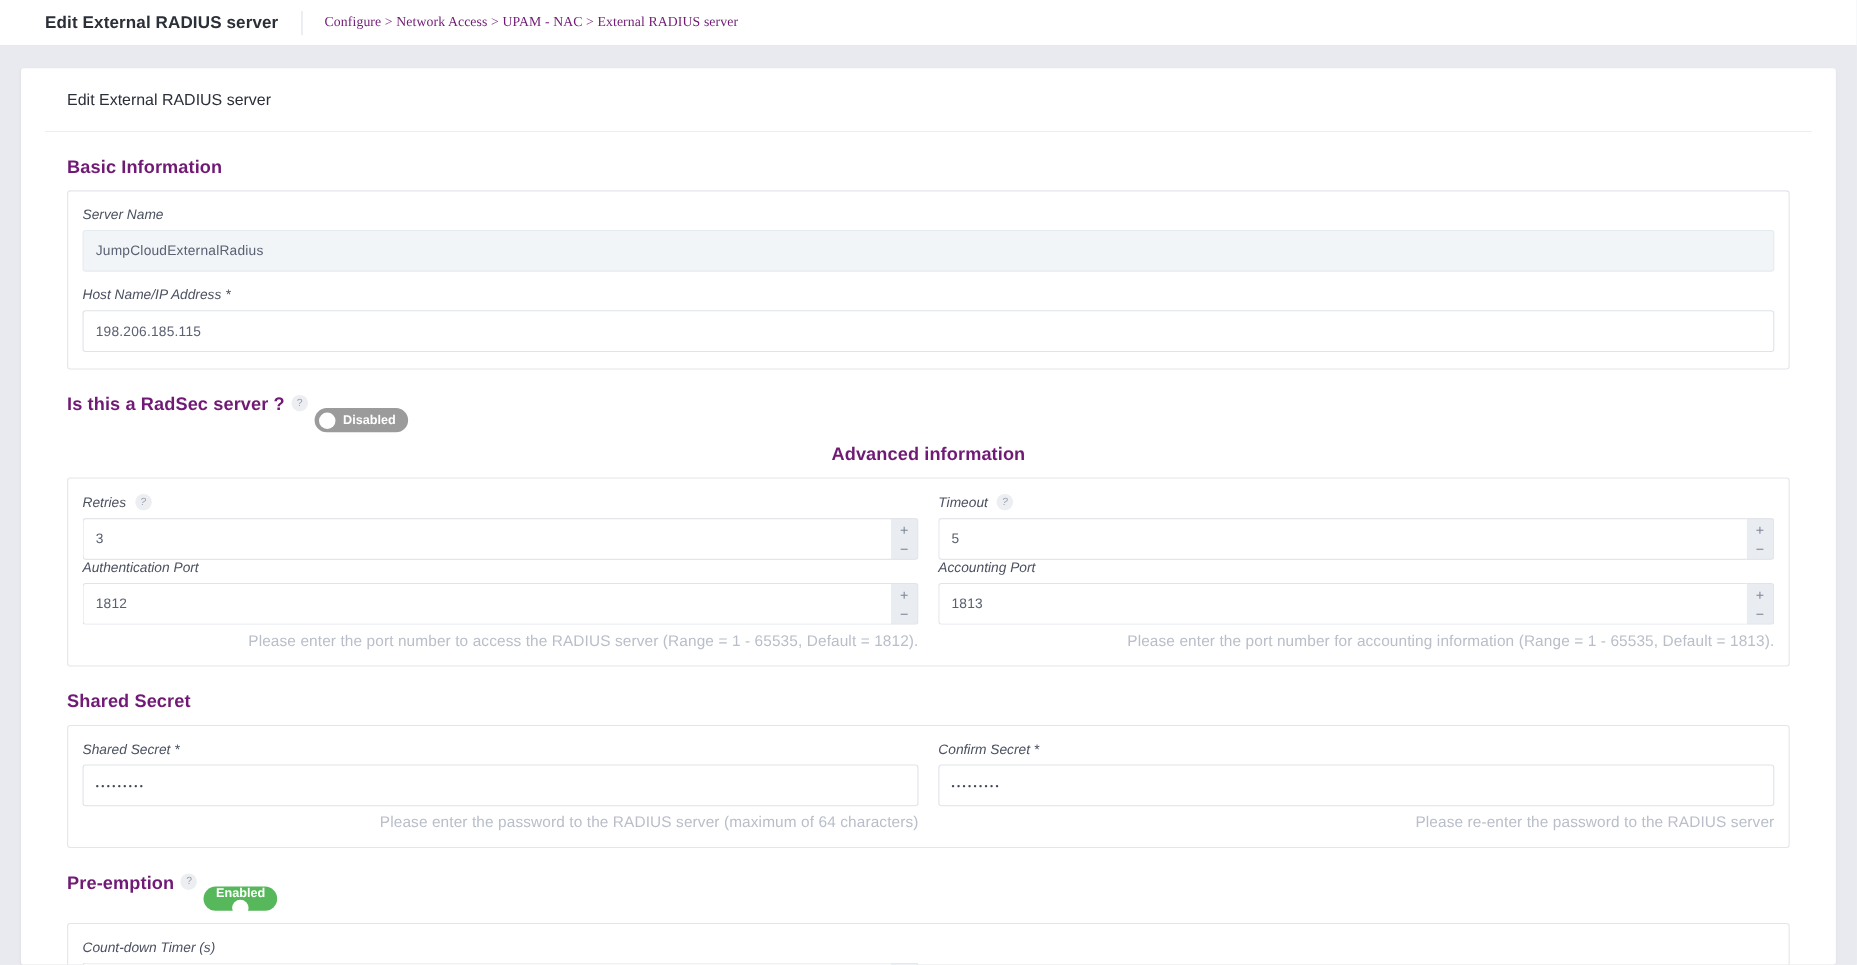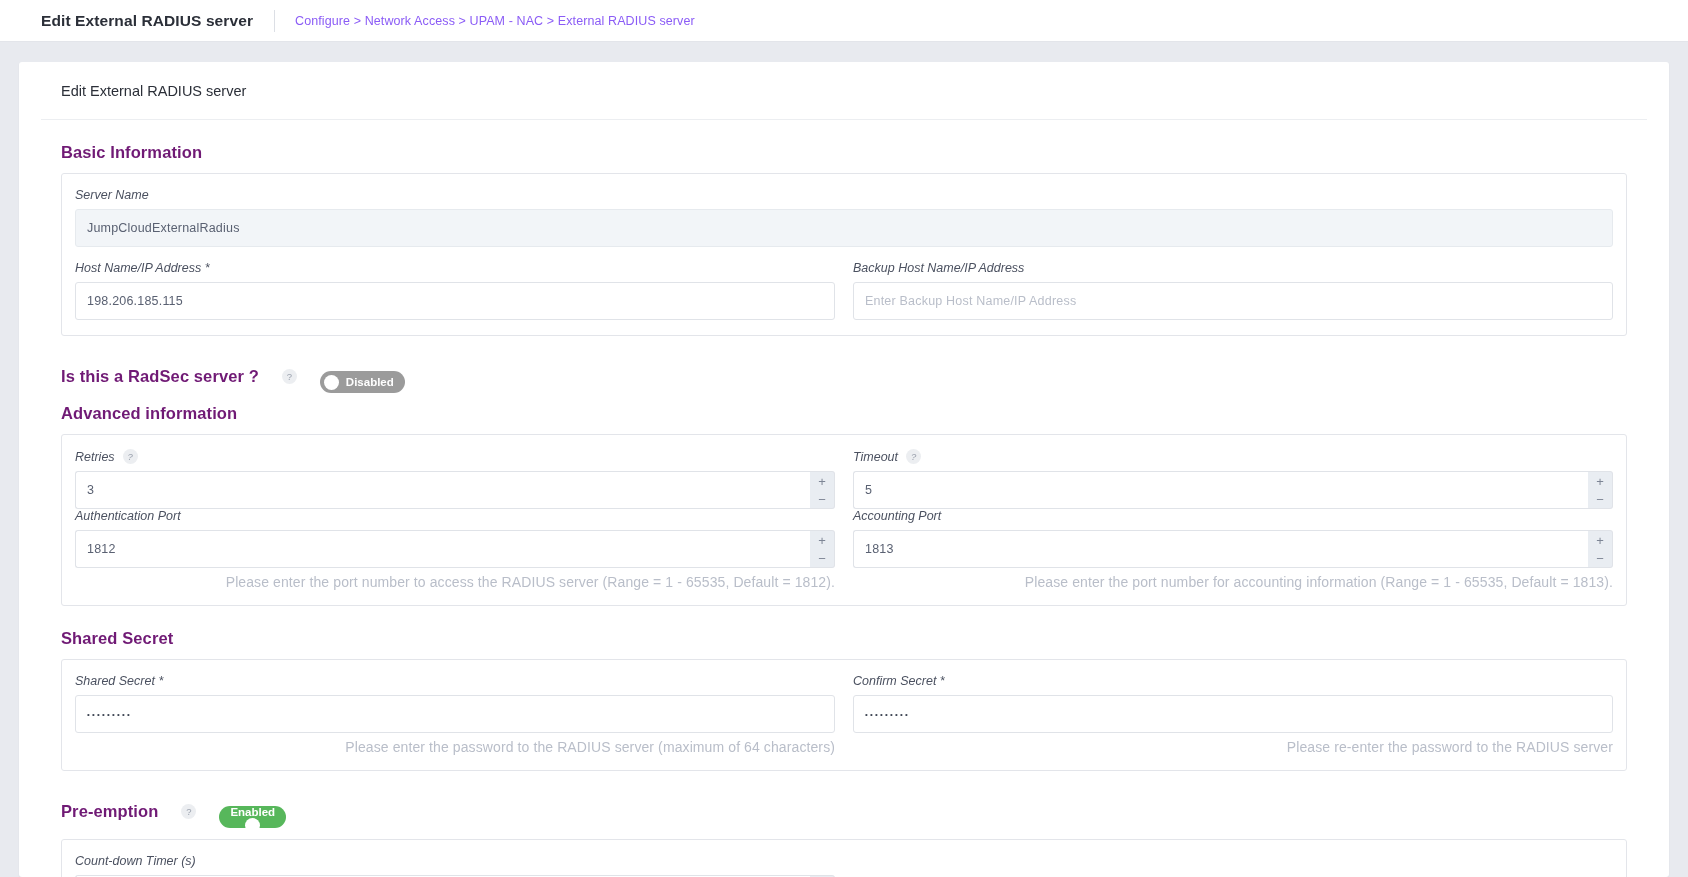--- a/index.html
+++ b/index.html
@@ -27,22 +27,23 @@
     letter-spacing: .1px;
   }
   .topbar-sep {
     width: 1px;
     height: 22px;
     background: #dcdfe5;
     margin: 0 20px 0 21px;
   }
   .breadcrumb {
     font-size: 12.5px;
-    color: #8b5cf6;
+    color: #701a75;
     letter-spacing: .1px;
+    font-family: Liberation Serif, serif;
   }
 
   
   .page {
     padding: 20px 19px 0 19px;
     height: 835px;
   }
   .card {
     background: #ffffff;
     border-radius: 3px;
@@ -63,23 +64,23 @@
   
   .section-title {
     color: #701a75;
     font-size: 16.5px;
     font-weight: bold;
     margin: 23px 0 11px 0;
     letter-spacing: .1px;
   }
   .section-title-row {
     display: flex;
-    align-items: center;
+    align-items: flex-start;
     margin: 23px 0 11px 0;
-    gap: 23px;
+    gap: 6px;
   }
   .section-title-row .section-title { margin: 0; }
 
   
   .help {
     width: 15px; height: 15px;
     border-radius: 50%;
     background: #eceef1;
     color: #9aa1ad;
     font-size: 9.5px;
@@ -220,37 +221,33 @@
         <div class="field">
           <div class="flabel">Server Name</div>
           <div class="input readonly">JumpCloudExternalRadius</div>
         </div>
 
         <div class="row field">
           <div class="col">
             <div class="flabel">Host Name/IP Address *</div>
             <div class="input">198.206.185.115</div>
           </div>
-          <div class="col">
-            <div class="flabel">Backup Host Name/IP Address</div>
-            <div class="input placeholder">Enter Backup Host Name/IP Address</div>
-          </div>
         </div>
       </div>
 
       <div class="section-title-row">
         <div class="section-title">Is this a RadSec server ?</div>
         <span class="help">?</span>
         <span class="toggle off">
           <span class="knob"></span>
           <span class="tlabel">Disabled</span>
         </span>
       </div>
 
-      <div class="section-title" style="margin-top:6px;">Advanced information</div>
+      <div class="section-title" style="margin-top:6px;text-align:center;">Advanced information</div>
 
       <div class="panel">
         <div class="row">
           <div class="col">
             <div class="flabel">
               <span>Retries</span>
               <span class="help">?</span>
             </div>
             <div class="numwrap">
               <div class="input">3</div>

